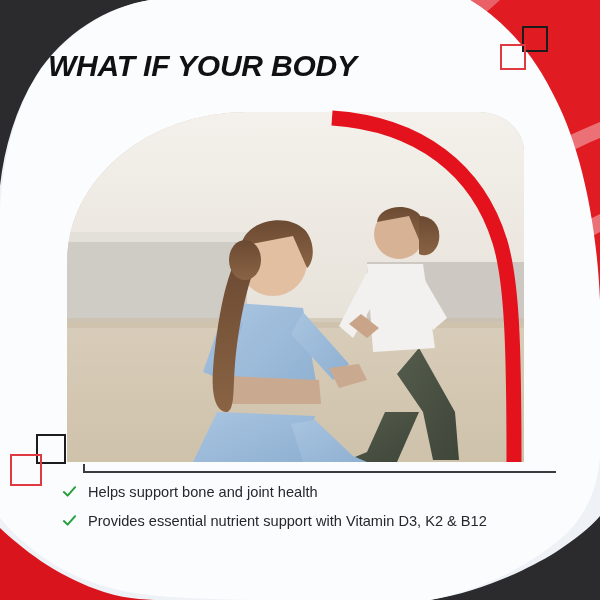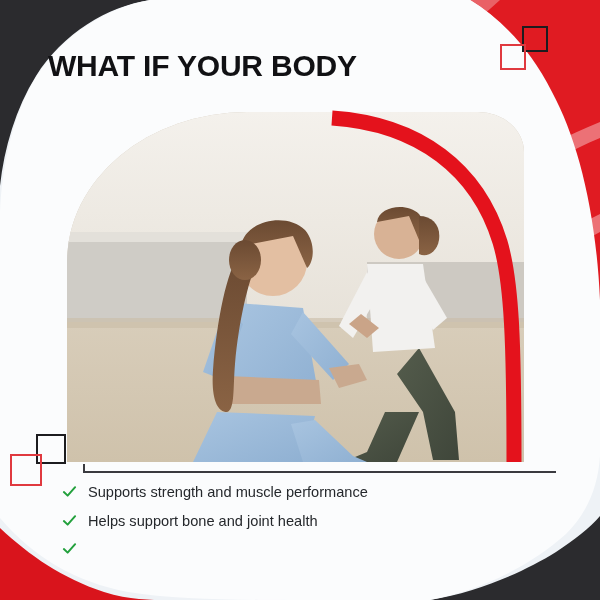--- a/index.html
+++ b/index.html
@@ -27,20 +27,21 @@
     left: 48px;
     top: 28px;
     width: 440px;
     z-index: 6;
     color: #111114;
     font-weight: bold;
     font-size: 30px;
     line-height: 1.17;
     letter-spacing: -0.2px;
     text-transform: uppercase;
+    font-style: italic;
   }
   .headline .l2 { display: block; }
   
   .motif {
     position: absolute;
     z-index: 7;
   }
   .motif .sq {
     position: absolute;
     box-sizing: border-box;
@@ -218,32 +219,25 @@
     <span class="sq sq-red"></span>
   </div>
 
   <ul id="bullets" style="list-style:none;margin:0;padding:0">
     <li class="bullet">
       <span class="check">
         <svg viewBox="0 0 16 16" width="15" height="15">
             <path d="M2 8.6 L6 12.4 L14 3.4" fill="none" stroke="#22a03c" stroke-width="2.1" stroke-linecap="round" stroke-linejoin="round"></path>
           </svg>
       </span>
-      <span class="txt">Supports strength and muscle performance</span>
-    </li>
-    <li class="bullet">
-      <span class="check">
-        <svg viewBox="0 0 16 16" width="15" height="15">
-            <path d="M2 8.6 L6 12.4 L14 3.4" fill="none" stroke="#22a03c" stroke-width="2.1" stroke-linecap="round" stroke-linejoin="round"></path>
-          </svg>
-      </span>
       <span class="txt">Helps support bone and joint health</span>
     </li>
     <li class="bullet">
       <span class="check">
         <svg viewBox="0 0 16 16" width="15" height="15">
             <path d="M2 8.6 L6 12.4 L14 3.4" fill="none" stroke="#22a03c" stroke-width="2.1" stroke-linecap="round" stroke-linejoin="round"></path>
           </svg>
       </span>
+      <span class="txt">Provides essential nutrient support with Vitamin D3, K2 &amp; B12</span>
     </li>
   </ul>
 
 </div>
 
 </body></html>

